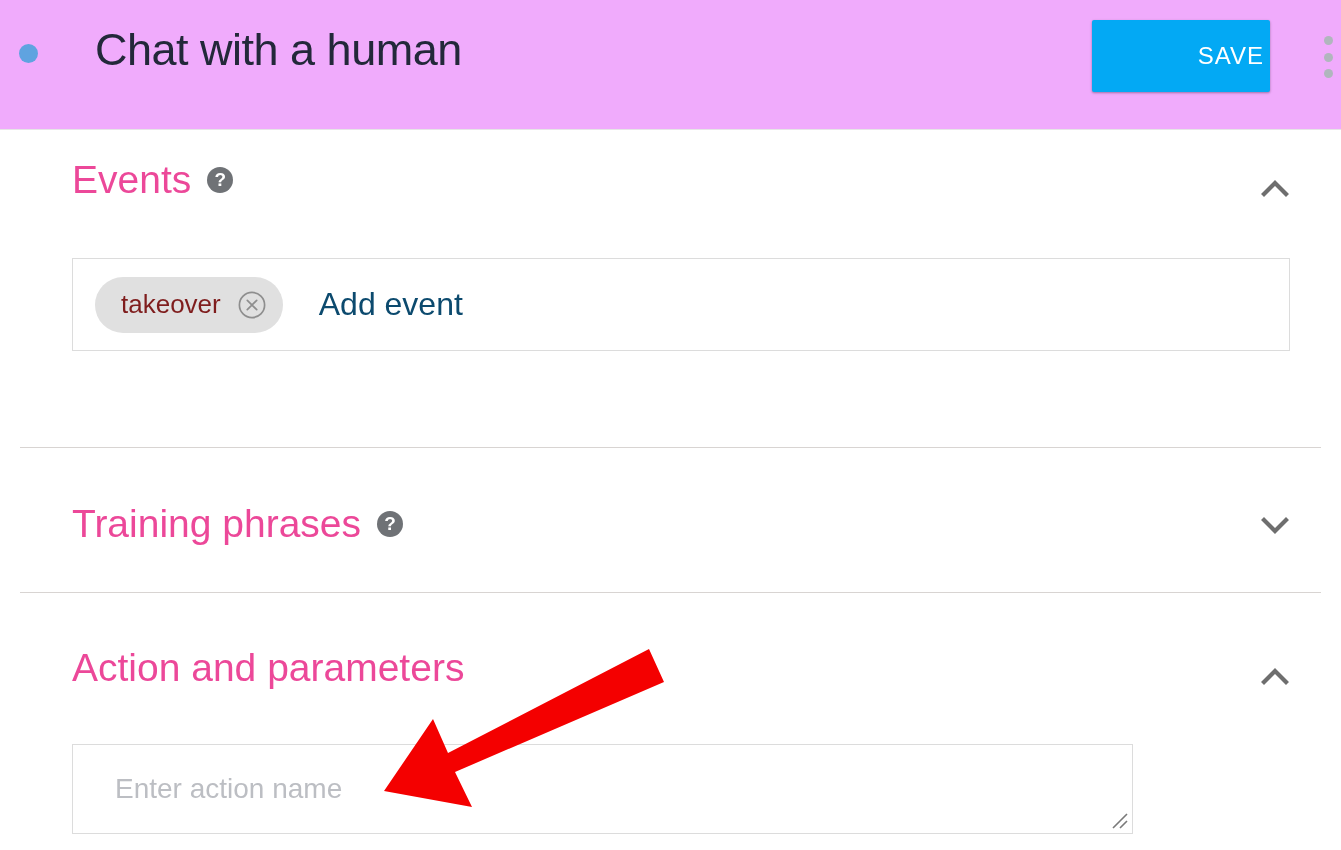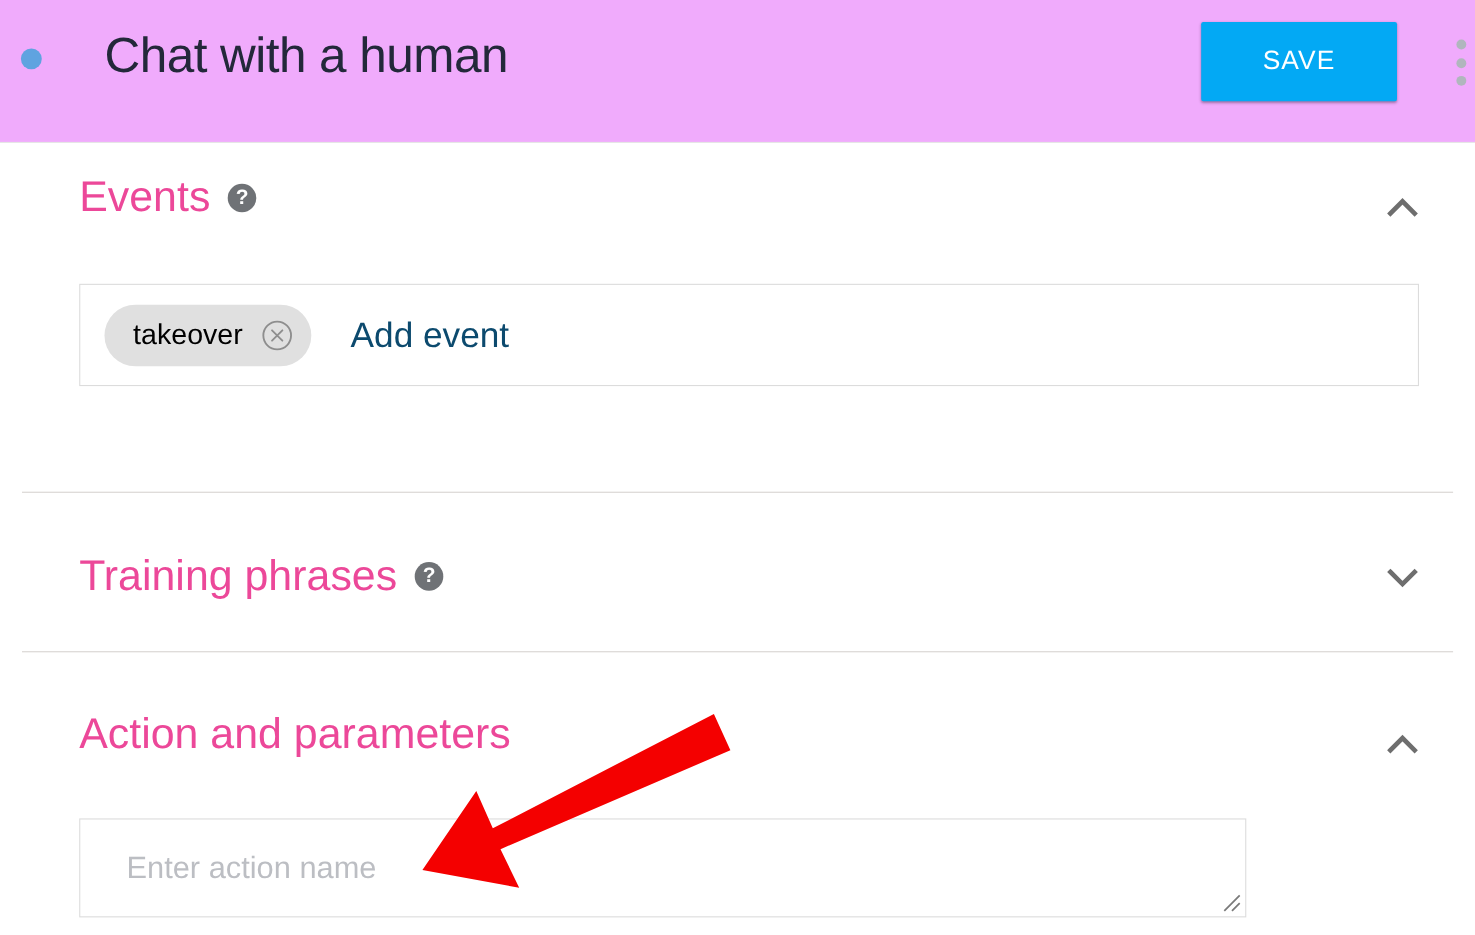--- a/index.html
+++ b/index.html
@@ -50,20 +50,21 @@
     width: 178px; height: 72px;
     background: #03a9f4;
     border: none;
     border-radius: 2px;
     color: #ffffff;
     font-family: "Liberation Sans", sans-serif;
     font-size: 24px;
     letter-spacing: 1px;
     cursor: pointer;
     box-shadow: 0 1px 3px rgba(0,0,0,0.22), 0 1px 2px rgba(0,0,0,0.14);
+    text-align: right;
   }
   .kebab-menu {
     position: absolute;
     left: 1318px; top: 34px;
     width: 20px; height: 46px;
     cursor: pointer;
     display: flex;
     flex-direction: column;
     align-items: center;
     justify-content: space-between;
@@ -124,21 +125,21 @@
     align-items: center;
     padding-left: 22px;
   }
   .chip {
     display: inline-flex;
     align-items: center;
     height: 56px;
     padding: 0 16px 0 26px;
     border-radius: 28px;
     background: #e0e0e0;
-    color: #000000;
+    color: #7f1d1d;
     font-size: 26px;
     white-space: nowrap;
   }
   .chip-remove {
     display: inline-flex;
     align-items: center;
     justify-content: center;
     margin-left: 16px;
     width: 30px; height: 30px;
     cursor: pointer;

